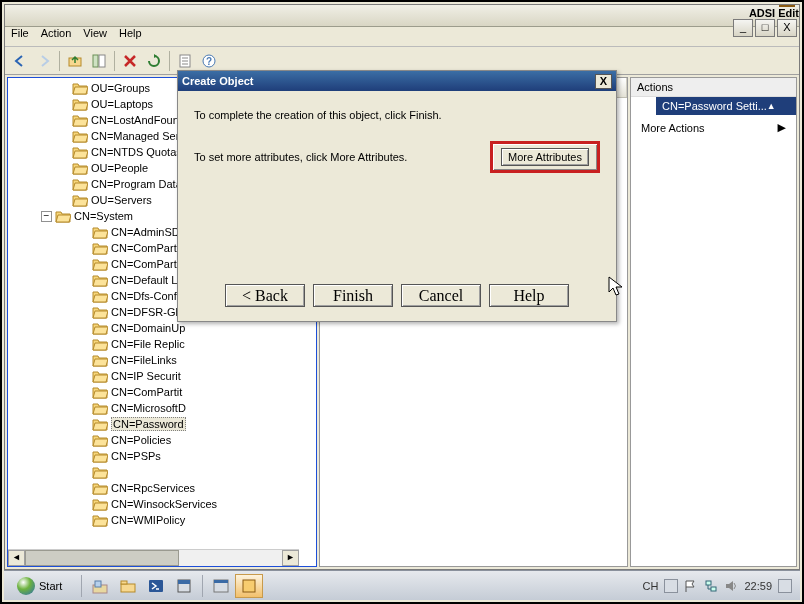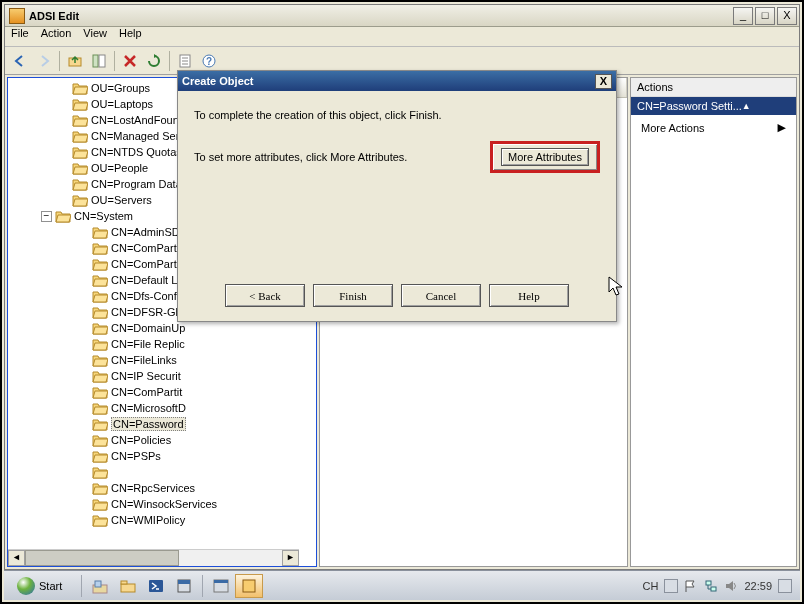--- a/index.html
+++ b/index.html
@@ -1,20 +1,20 @@
 <!DOCTYPE html>
 <html><head>
 <meta charset="utf-8">
 <style>
   * { box-sizing: border-box; }
   html, body { margin: 0; padding: 0; width: 804px; height: 604px; overflow: hidden; font-family: Tahoma, sans-serif; font-size: 11px; background: #ece9d8; }
   .outer { border: 2px solid #000; width: 804px; height: 604px; position: relative; background: #ece9d8; }
   
   .app { position: absolute; left: 2px; top: 2px; right: 2px; bottom: 32px; background: #ece9d8; border: 1px solid #7b7b7b; }
-  .titlebar { height: 22px; background: linear-gradient(#f0efe6, #d9d6c4); border-bottom: 1px solid #9c9c8c; display: flex; align-items: center; }
+  .titlebar { height: 22px; background: linear-gradient(#f0efe6, #d9d6c4); border-bottom: 1px solid #9c9c8c; display: flex; align-items: flex-end; flex-direction: column; }
   .titlebar .tb-icon { width: 16px; height: 16px; margin: 0 4px; background: linear-gradient(#f7cc6f, #e59122); border: 1px solid #8a5a12; }
   .titlebar .tb-title { flex: 1; font-weight: bold; }
   .win-btns { display: flex; padding-right: 2px; }
   .win-btns div { width: 20px; height: 18px; margin-left: 2px; border: 1px solid #7a7a7a; background: linear-gradient(#f5f5f2, #d8d5c5); text-align: center; line-height: 15px; font-family: Arial; font-size: 11px; }
   .menubar { height: 20px; display: flex; align-items: flex-start; padding: 0 6px; gap: 12px; border-bottom: 1px solid #bbb; }
   .menubar span { cursor: default; }
   .toolbar { height: 28px; display: flex; align-items: center; padding: 0 4px; gap: 2px; border-bottom: 1px solid #a0a0a0; }
   .tbtn { width: 22px; height: 22px; border: 1px solid transparent; display: flex; align-items: center; justify-content: center; }
   .tbtn svg { width: 16px; height: 16px; }
   .sep { width:1px; height:20px; background:#b0b0a0; margin:0 2px;}
@@ -30,34 +30,34 @@
   .node.sel span.label { background: #ece9d8; border: 1px dotted #808080; padding: 0 1px; }
   .hscroll { position: absolute; bottom: 0; left: 0; right: 17px; height: 17px; background: #e8e8e8; border-top: 1px solid #ccc; display:flex;}
   .hscroll .arr { width:17px; height:16px; background:#ece9d8; border:1px solid #a0a0a0; text-align:center; line-height:13px; font-size:9px;}
   .hscroll .track { flex:1; background:#f0f0f0; position:relative;}
   .hscroll .thumb { position:absolute; left:0; width:60%; height:100%; background:#cdcdc4; border:1px solid #9a9a90;}
   .list-pane { flex: 1; border: 1px solid #999; background: #fff; margin-left: 2px; display:flex; flex-direction:column;}
   .list-header { height: 20px; background: linear-gradient(#fff, #e4e2d6); border-bottom: 1px solid #c0beb2; display: flex; }
   .list-header .col { padding: 3px 6px; border-right:1px solid #d0cec2; }
   .actions-pane { width: 167px; border: 1px solid #999; background: #fff; margin-left: 2px; display:flex; flex-direction:column;}
   .actions-pane .ah { background: #eee; padding: 3px 6px; font-weight: normal; border-bottom: 1px solid #ddd;}
-  .actions-pane .sel-hdr { background: #1f3e7a; color: #fff; padding: 3px 6px; display:flex; align-items:center;}
+  .actions-pane .sel-hdr { background: #1f3e7a; color: #fff; padding: 3px 6px; display:flex; align-items:center;margin-left:25px;}
   .actions-pane .sel-hdr .tri { font-size:9px; }
   .actions-pane .act-item { padding: 6px 10px; display:flex; justify-content:space-between; align-items:center;}
   
   .dialog { position: absolute; left: 175px; top: 68px; width: 440px; height: 252px; background: #ece9d8; border: 1px solid #888; box-shadow: 2px 2px 4px rgba(0,0,0,0.3); }
   .dialog .dtitle { height: 20px; background: linear-gradient(#3b6ea5, #1f3e7a); color: #fff; display: flex; align-items: center; padding: 0 4px; font-weight: bold; }
   .dialog .dtitle .dx { margin-left: auto; width: 17px; height: 15px; background: #ece9d8; color: #000; border: 1px solid #555; text-align: center; line-height: 12px; font-family: Arial; font-weight:bold; font-size:11px;}
   .dialog .dbody { padding: 18px 16px; }
   .dialog .line { margin-bottom: 20px; }
   .more-attr-row { display:flex; align-items:center; justify-content:space-between;}
   .more-attr-btn { padding: 4px 8px; border: 3px solid #c82020; background:#ece9d8; box-shadow: inset 1px 1px #fff, inset -1px -1px #888; cursor:default; }
   .more-attr-btn .inner { border:1px solid #555; padding: 2px 6px; background:#ece9d8; box-shadow: inset 1px 1px #fff, inset -1px -1px #a0a0a0;}
   .dlg-btns { position: absolute; bottom: 14px; left: 0; right: 0; display: flex; justify-content: center; gap: 8px; }
-  .dlg-btns button { width: 80px; height: 23px; background: #ece9d8; border: 1px solid #555; box-shadow: inset 1px 1px #fff, inset -1px -1px #a0a0a0; font-family: Tahoma; font-size: 11px; }
+  .dlg-btns button { width: 80px; height: 23px; background: #ece9d8; border: 1px solid #555; box-shadow: inset 1px 1px #fff, inset -1px -1px #a0a0a0; font-family: Tahoma; font-size: 16px; }
   .cursor { position:absolute; left:430px; top:205px; font-size:18px; pointer-events:none;}
   
   .taskbar { position: absolute; left: 2px; right: 2px; bottom: 2px; height: 30px; background: linear-gradient(#e6e9ed, #c5ccd6); border-top: 1px solid #8a919c; display: flex; align-items: center; }
   .start { height: 24px; margin: 0 6px 0 4px; padding: 0 8px; display: flex; align-items: center; gap: 4px; border:1px solid transparent; border-radius:2px;}
   .start .orb { width:18px; height:18px; border-radius:50%; background: radial-gradient(circle at 35% 30%, #fff, #6db23e 40%, #2a6db3);}
   .tbsep { width:1px; height:22px; background: #a0a6b0; margin: 0 4px; }
   .task-btn { width: 28px; height: 24px; display:flex; align-items:center; justify-content:center; }
   .task-btn svg { width:18px; height:18px; }
   .task-btn.active { background: linear-gradient(#fdf3dd, #f2c06b); border:1px solid #c89a4b;}
   .tray { margin-left: auto; display: flex; align-items: center; gap: 6px; padding-right: 8px; color:#333;}

